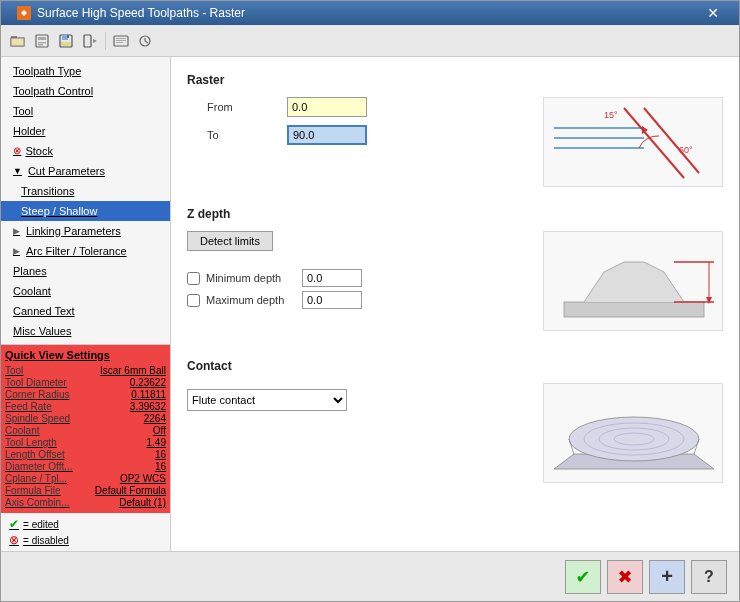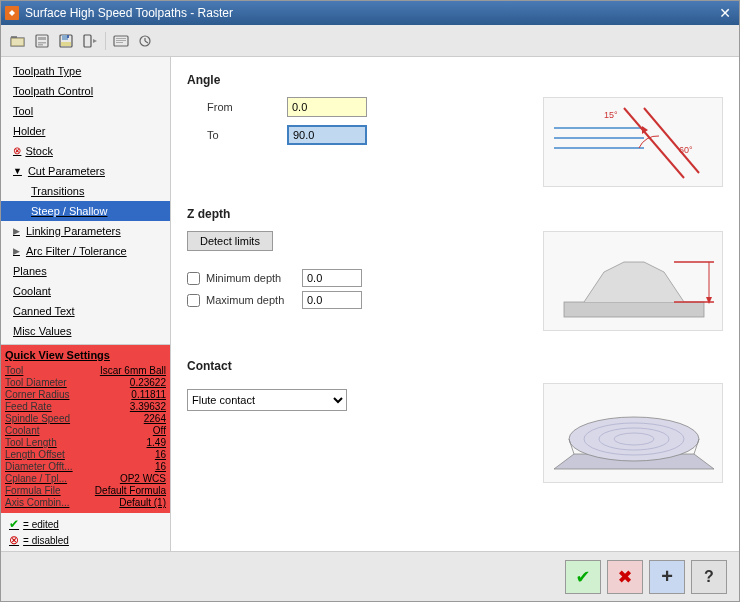--- a/index.html
+++ b/index.html
@@ -1,37 +1,37 @@
 <!DOCTYPE html>
 <html><head>
   <meta charset="utf-8">
   <style>
     * { box-sizing: border-box; margin: 0; padding: 0; }
     body { font-family: 'Segoe UI', Tahoma, Geneva, Verdana, sans-serif; font-size: 11px; background: #f0f0f0; }
     
     .window { width: 740px; height: 602px; background: #f0f0f0; border: 1px solid #999; display: flex; flex-direction: column; }
     
-    .title-bar { background: linear-gradient(to bottom, #4a7ab5, #2d5a8e); color: white; padding: 4px 4px; display: flex; align-items: center; justify-content: space-between; height: 24px; }
+    .title-bar { background: linear-gradient(to bottom, #4a7ab5, #2d5a8e); color: white; padding: 4px 16px; display: flex; align-items: center; justify-content: space-between; height: 24px; }
     .title-bar-left { display: flex; align-items: center; gap: 6px; }
     .title-icon { width: 14px; height: 14px; background: #e87020; border-radius: 1px; display: flex; align-items: center; justify-content: center; }
     .title-text { font-size: 12px; font-weight: normal; }
     .title-close { cursor: pointer; background: none; border: none; color: white; font-size: 14px; padding: 0 4px; }
     
     .toolbar { background: #e8e8e8; border-bottom: 1px solid #ccc; padding: 3px 6px; display: flex; align-items: center; gap: 2px; height: 32px; }
     .toolbar-btn { width: 22px; height: 22px; border: 1px solid transparent; background: none; cursor: pointer; display: flex; align-items: center; justify-content: center; font-size: 14px; }
     .toolbar-separator { width: 1px; height: 18px; background: #ccc; margin: 0 2px; }
     
     .main-content { display: flex; flex: 1; overflow: hidden; }
     
     
     .left-panel { width: 170px; background: #f5f5f5; border-right: 1px solid #ccc; display: flex; flex-direction: column; text-decoration: underline; }
     .tree-area { flex: 1; overflow-y: auto; padding: 4px 0; }
     .tree-item { padding: 2px 8px 2px 12px; cursor: pointer; display: flex; align-items: center; gap: 4px; line-height: 16px; }
     .tree-item.selected { background: #316ac5; color: white; }
-    .tree-item.indent2 { padding-left: 30px; }
+    .tree-item.indent2 { padding-left: 20px; }
     .error-icon { color: #cc0000; font-size: 10px; }
     
     .quick-view { background: #ef4444; border-top: 1px solid #ccc; padding: 4px 4px; font-size: 10px; }
     .quick-view-title { font-weight: bold; font-size: 11px; margin-bottom: 4px; }
     .qv-row { display: flex; justify-content: space-between; margin-bottom: 1px; }
     .qv-label { color: #333; }
     .qv-value { color: #000; }
     
     .legend { padding: 4px 8px; font-size: 10px; display: flex; flex-direction: column; gap: 2px; }
     .legend-item { display: flex; align-items: center; gap: 4px; }
@@ -245,21 +245,21 @@
         <div class="legend-item">
           <span class="legend-x">⊗</span>
           <span>= disabled</span>
         </div>
       </div>
     </div>
 
     <div class="right-panel">
 
       <div class="section">
-        <div class="section-title">Angle</div>
+        <div class="section-title">Raster</div>
         <div style="display:flex; align-items:flex-start;">
           <div style="flex:1;">
             <div class="form-row">
               <label class="form-label">From</label>
               <input type="text" class="form-input" value="0.0" style="">
             </div>
             <div class="form-row">
               <label class="form-label">To</label>
               <input type="text" class="form-input blue" value="90.0" style="">
             </div>

